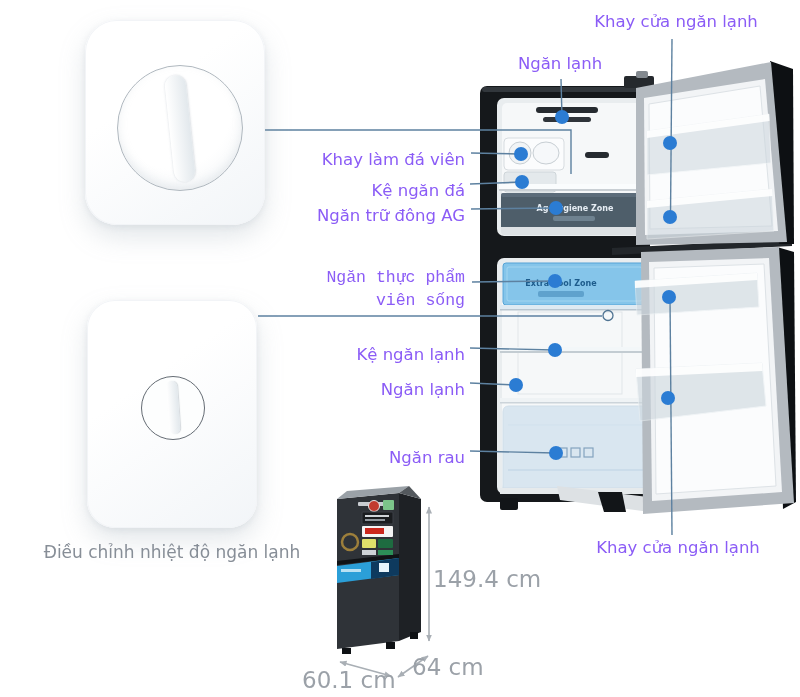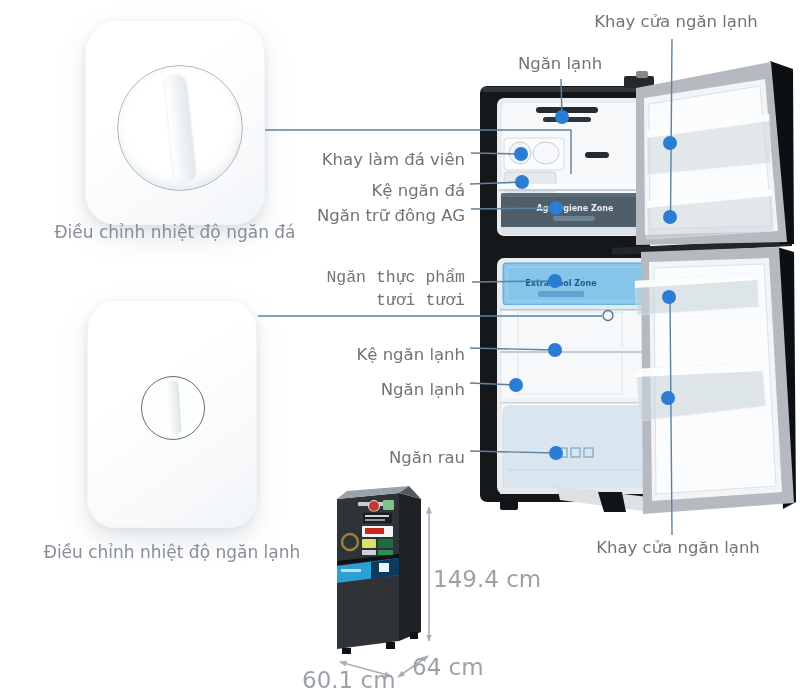--- a/index.html
+++ b/index.html
@@ -1,20 +1,20 @@
 <!DOCTYPE html>
 <html><head>
 <meta charset="utf-8">
 <style>
   html,body{margin:0;padding:0;background:#ffffff;}
   .canvas{
     position:relative;width:800px;height:697px;background:#ffffff;overflow:hidden;
     font-family:"DejaVu Sans","Liberation Sans",sans-serif;
   }
-  .lbl{position:absolute;color:#737373;font-size:16.5px;line-height:20px;white-space:nowrap;}
+  .lbl{position:absolute;color:#8b5cf6;font-size:16.5px;line-height:20px;white-space:nowrap;}
   .lbl.right{text-align:right;margin-top:7px;}
   .lbl.center{transform:translateX(-50%);text-align:center;}
   .lbl.twoline{line-height:23px;white-space:nowrap;}
   .caption{position:absolute;transform:translateX(-50%);color:#878e97;font-size:17px;white-space:nowrap;}
   .dim{position:absolute;color:#9ba1a8;font-size:23px;white-space:nowrap;}
   .panel{
     position:absolute;
     background:linear-gradient(145deg,#ffffff 35%,#f2f5f8 100%);
     border-radius:32px;
     box-shadow:0 12px 26px rgba(148,162,175,.26),0 2px 6px rgba(148,162,175,.16),inset 0 0 0 1px #f2f4f7;
@@ -223,39 +223,38 @@
       <circle cx="669" cy="297" r="7"></circle>
       <circle cx="668" cy="398" r="7"></circle>
     </g>
   </svg>
 
   <div class="panel" style="left:85px;top:20px;width:180px;height:205px;">
     <div class="dial dial-large">
       <div class="dial-pointer"></div>
     </div>
   </div>
-  <div class="caption" style="left:175px;top:222px;">Điều chỉnh nhiệt độ ngăn đá</div>
 
   <div class="panel" style="left:87px;top:300px;width:170px;height:228px;border-radius:28px;">
     <div class="dial dial-small">
       <div class="dial-pointer"></div>
     </div>
   </div>
   <div class="caption" style="left:172px;top:542px;">Điều chỉnh nhiệt độ ngăn lạnh</div>
 
   <div class="lbl center" style="left:560px;top:54px;">Ngăn lạnh</div>
   <div class="lbl center" style="left:676px;top:12px;">Khay cửa ngăn lạnh</div>
 
   <div class="lbl right" style="right:335px;top:143px;">Khay làm đá viên</div>
   <div class="lbl right" style="right:335px;top:174px;">Kệ ngăn đá</div>
   <div class="lbl right" style="right:335px;top:199px;">Ngăn trữ đông AG</div>
 
   <div class="lbl right twoline" style="right:335px;top:259px;font-family:Liberation Mono, monospace;">
     <div>Ngăn thực phẩm</div>
-    <div>tươi tươi</div>
+    <div>viên sống</div>
   </div>
 
   <div class="lbl right" style="right:335px;top:338px;">Kệ ngăn lạnh</div>
   <div class="lbl right" style="right:335px;top:373px;">Ngăn lạnh</div>
   <div class="lbl right" style="right:335px;top:441px;">Ngăn rau</div>
 
   <div class="lbl center" style="left:678px;top:538px;">Khay cửa ngăn lạnh</div>
 
   <div class="dim" style="left:433px;top:566px;">149.4 cm</div>
   <div class="dim" style="left:302px;top:667px;">60.1 cm</div>

